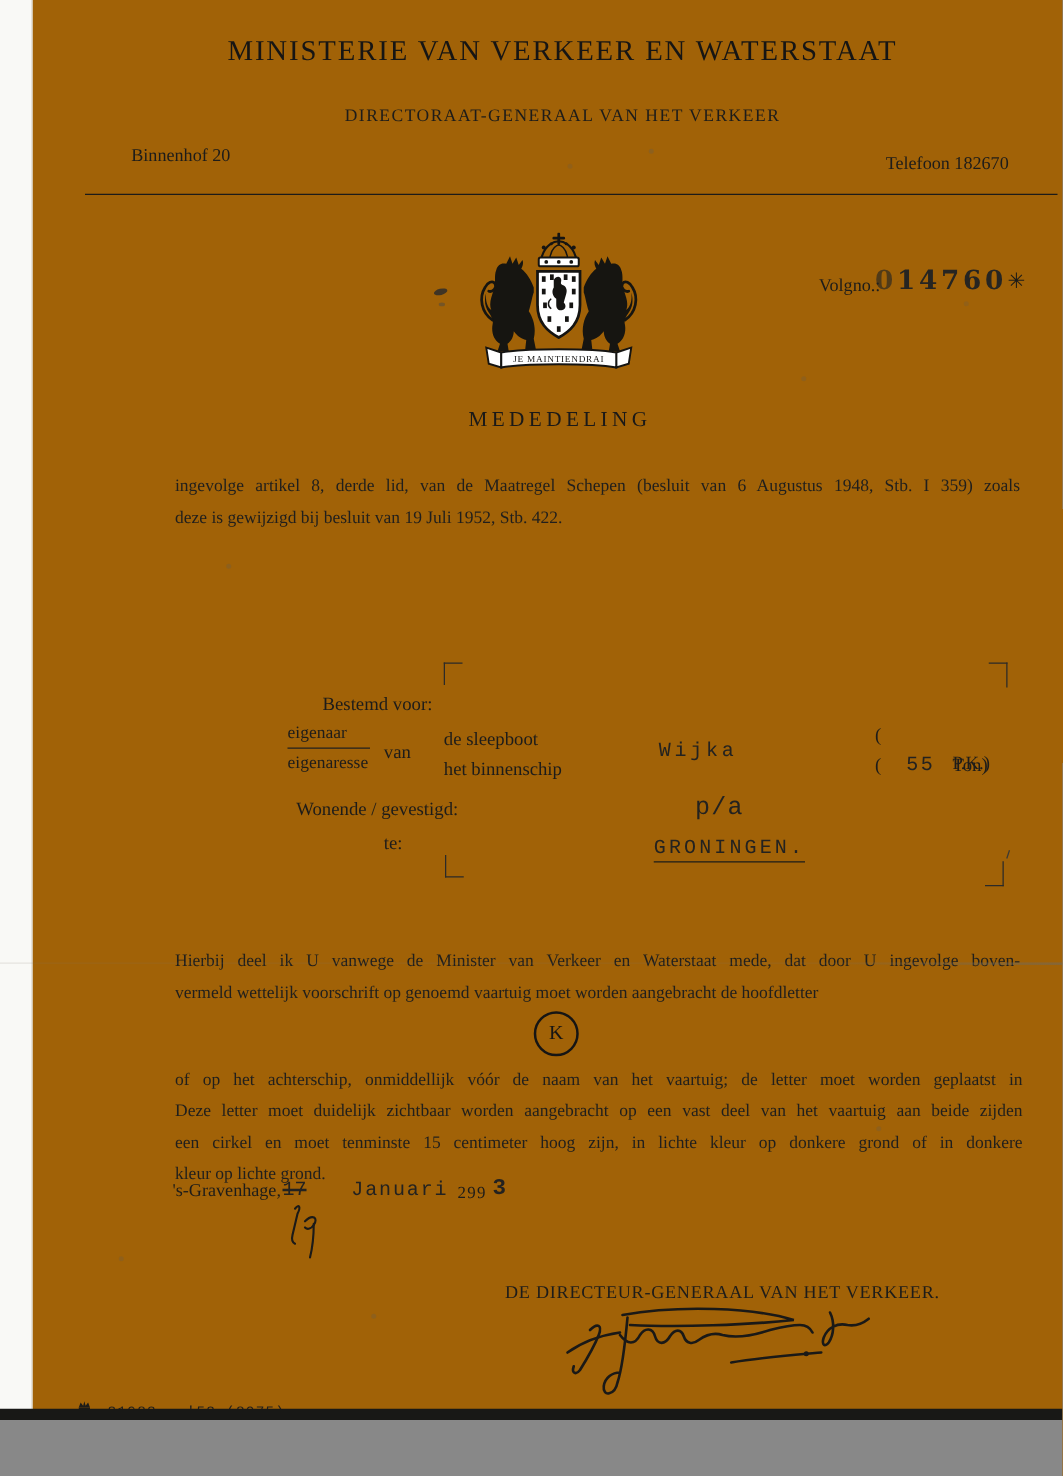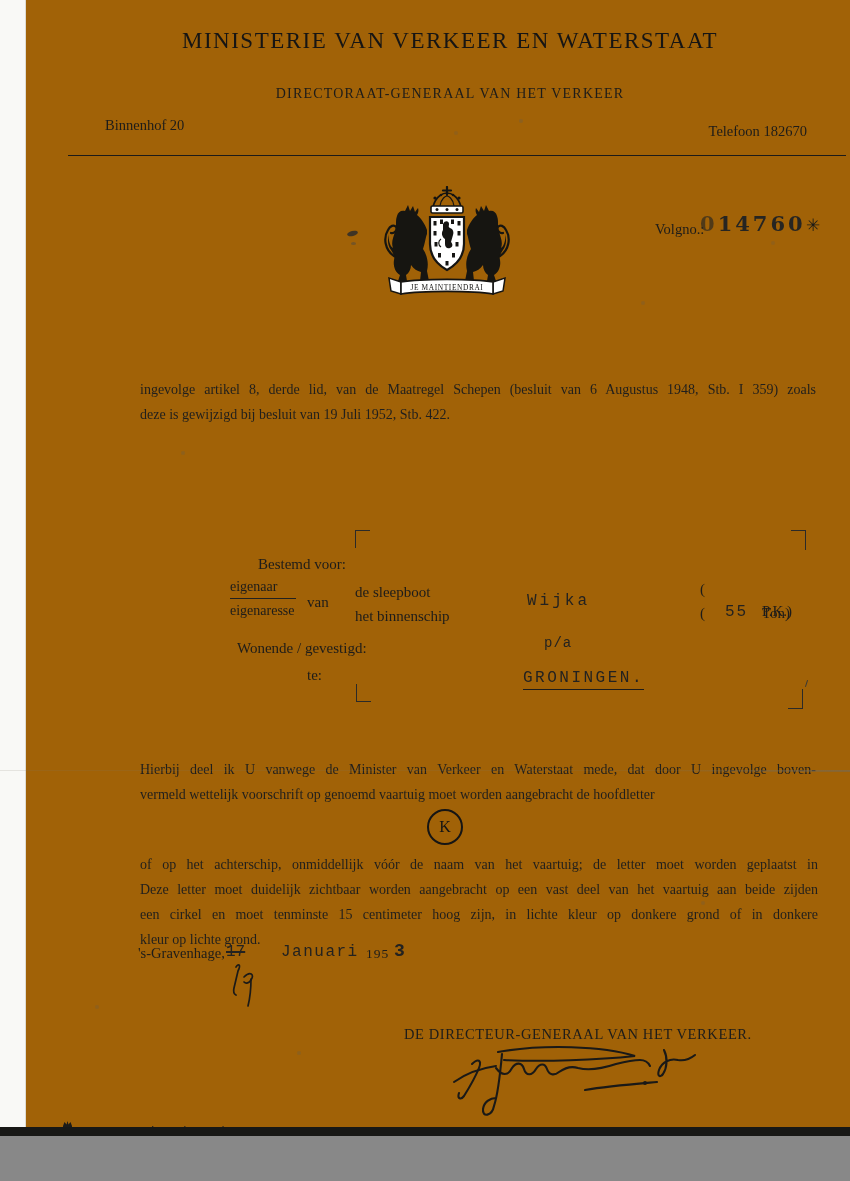--- a/index.html
+++ b/index.html
@@ -48,21 +48,21 @@
   .owner-divider{border:none;border-top:1.2px solid #22211f;margin:2px 0 3px 0;width:66px;}
   .van{left:307px;top:594px;font-size:15px;}
   .vessel{left:355px;top:580px;font-size:15px;line-height:24px;}
   .wijka{left:527px;top:592px;font-size:16px;letter-spacing:3px;}
   .paren1{left:700px;top:581px;font-size:15px;}
   .pk{left:762px;top:581px;font-size:15px;margin-top:22px;}
   .paren2{left:700px;top:605px;font-size:15px;}
   .ton-val{left:725px;top:603px;font-size:16px;letter-spacing:2px;}
   .ton{left:762px;top:605px;font-size:15px;}
   .wonende{left:237px;top:640px;font-size:15px;}
-  .pa{left:544px;top:635px;font-size:14px;letter-spacing:1px;text-align:center;}
+  .pa{left:556px;top:635px;font-size:20px;letter-spacing:1px;text-align:center;}
   .te{left:307px;top:667px;font-size:15px;}
   .groningen{left:523px;top:669px;font-size:16px;letter-spacing:2.5px;border-bottom:1.6px solid #1d1c1a;padding-bottom:2px;}
   
   .crease-full{left:0;top:770px;width:850px;height:1px;background:rgba(125,120,108,.16);}
   .crease-right{left:680px;top:770px;width:170px;height:1.5px;background:linear-gradient(to right,rgba(110,105,92,.05),rgba(110,105,92,.5));}
   
   .kcircle{left:427px;top:809px;width:32px;height:32px;border:2.3px solid #161514;border-radius:50%;
     font-size:16px;line-height:31px;text-align:center;color:#161514;}
   
   .place{left:138px;top:945px;font-size:14.5px;}
@@ -150,20 +150,21 @@
       <text x="66" y="103.5" text-anchor="middle" font-size="7.4" letter-spacing="0.6" fill="#151412">JE MAINTIENDRAI</text>
     </g>
   </svg>
   <div class="abs ink-smudge"></div>
   <div class="abs ink-smudge2"></div>
 
   <div class="abs volgno-label">Volgno.:</div>
   <div class="abs volgno-stamp">014760</div>
   <div class="abs volgno-mark">✳</div>
 
+  <div class="abs mededeling center">MEDEDELING</div>
   <div class="abs para p-intro">
     <div class="jline">ingevolge artikel 8, derde lid, van de Maatregel Schepen (besluit van 6 Augustus 1948, Stb. I 359) zoals</div>
     <div class="lline">deze is gewijzigd bij besluit van 19 Juli 1952, Stb. 422.</div>
   </div>
 
   <div class="abs wmark wm-tl"></div>
   <div class="abs wmark wm-tr"></div>
   <div class="abs wmark wm-bl"></div>
   <div class="abs wmark wm-br"></div>
   <div class="abs wm-tick"></div>
@@ -204,21 +205,21 @@
   <div class="abs para p-deze">
     <div class="jline">of op het achterschip, onmiddellijk vóór de naam van het vaartuig; de letter moet worden geplaatst in</div>
     <div class="jline">Deze letter moet duidelijk zichtbaar worden aangebracht op een vast deel van het vaartuig aan beide zijden</div>
     <div class="jline">een cirkel en moet tenminste 15 centimeter hoog zijn, in lichte kleur op donkere grond of in donkere</div>
     <div class="lline">kleur op lichte grond.</div>
   </div>
 
   <div class="abs place">'s-Gravenhage,</div>
   <div class="abs mono day-struck">17</div>
   <div class="abs mono month">Januari</div>
-  <div class="abs yprefix">195</div>
+  <div class="abs yprefix">299</div>
   <div class="abs mono yfinal">3</div>
   <svg class="abs" style="left:226px;top:962px;" width="40" height="46" viewBox="0 0 40 46">
     <g stroke="#1b1a18" stroke-width="1.7" fill="none" stroke-linecap="round">
       <path d="M10,5 C13,1 15,3 12,9 L8,26 C7,30 8,32 10,33"></path>
       <path d="M18,15 C24,9 29,12 25,18 C23,21 20,22 18,20"></path>
       <path d="M25,17 C25,25 24,36 22,44"></path>
     </g>
   </svg>
 
   <div class="abs signoff">DE DIRECTEUR-GENERAAL VAN HET VERKEER.</div>

